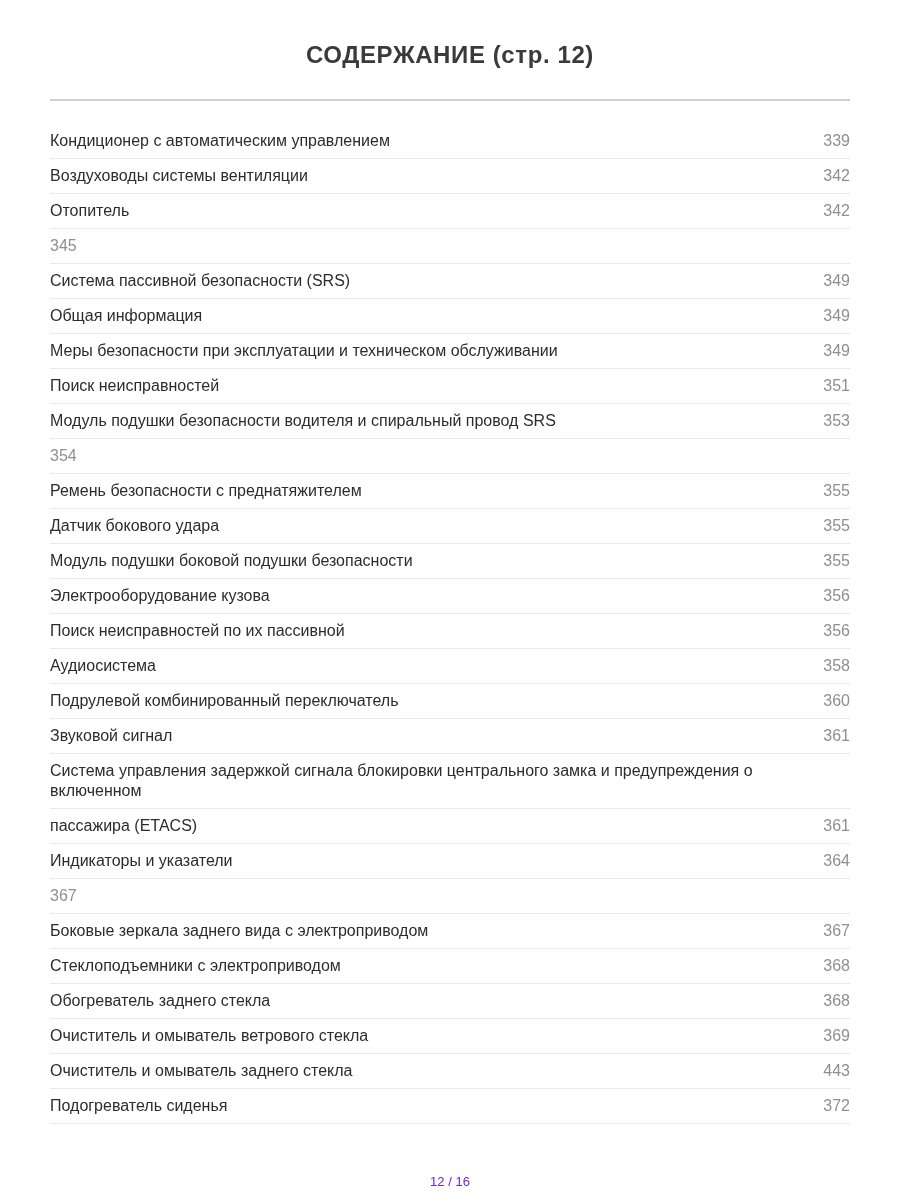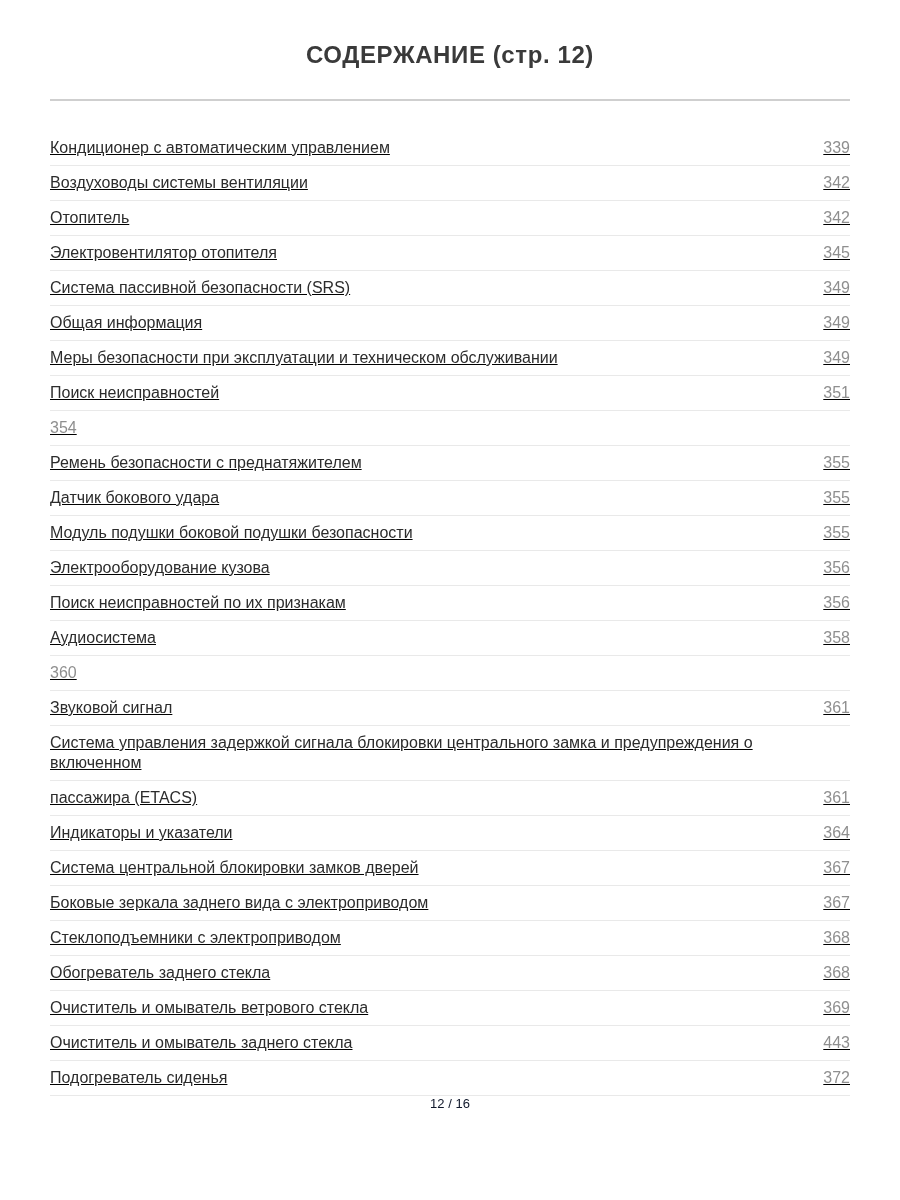--- a/index.html
+++ b/index.html
@@ -23,21 +23,21 @@
     font-weight: 700;
     color: #3a3a3a;
     letter-spacing: 0.6px;
   }
   .title-divider {
     height: 2px;
     background: #cfcfcf;
     margin-top: 29px;
     border: none;
   }
-  .toc-list { margin-top: 30px; text-decoration: underline; }
+  .toc-list { margin-top: 23px; }
   .toc-row {
     display: flex;
     justify-content: space-between;
     align-items: flex-end;
     gap: 18px;
     padding: 7px 0;
     border-bottom: 1px solid #e9e9e9;
     font-size: 16px;
     line-height: 20px;
   }
@@ -45,23 +45,24 @@
     flex: 1 1 auto;
     color: #2c2c2c;
   }
   .toc-page {
     flex: 0 0 auto;
     color: #8f8f8f;
     white-space: nowrap;
     text-align: center;
   }
   .footer {
+    margin-top: 50px;
     text-align: center;
     font-size: 13px;
-    color: #0f172a;
+    color: #6d28d9;
   }
 </style>
 </head>
 <body>
 
 <div class="page">
   <div class="title">СОДЕРЖАНИЕ (стр. 12)</div>
 
   <hr class="title-divider">
 
@@ -72,38 +73,41 @@
       </div>
       <div class="toc-row">
         <span class="toc-label">Воздуховоды системы вентиляции</span>
         <span class="toc-page">342</span>
       </div>
       <div class="toc-row">
         <span class="toc-label">Отопитель</span>
         <span class="toc-page">342</span>
       </div>
       <div class="toc-row">
-        <span class="toc-label">Электровентилятор отопителя</span>
         <span class="toc-page">345</span>
       </div>
       <div class="toc-row">
         <span class="toc-label">Система пассивной безопасности (SRS)</span>
         <span class="toc-page">349</span>
       </div>
       <div class="toc-row">
         <span class="toc-label">Общая информация</span>
         <span class="toc-page">349</span>
       </div>
       <div class="toc-row">
         <span class="toc-label">Меры безопасности при эксплуатации и техническом обслуживании</span>
         <span class="toc-page">349</span>
       </div>
       <div class="toc-row">
         <span class="toc-label">Поиск неисправностей</span>
         <span class="toc-page">351</span>
+      </div>
+      <div class="toc-row">
+        <span class="toc-label">Модуль подушки безопасности водителя и спиральный провод SRS</span>
+        <span class="toc-page">353</span>
       </div>
       <div class="toc-row">
         <span class="toc-page">354</span>
       </div>
       <div class="toc-row">
         <span class="toc-label">Ремень безопасности с преднатяжителем</span>
         <span class="toc-page">355</span>
       </div>
       <div class="toc-row">
         <span class="toc-label">Датчик бокового удара</span>
@@ -111,48 +115,48 @@
       </div>
       <div class="toc-row">
         <span class="toc-label">Модуль подушки боковой подушки безопасности</span>
         <span class="toc-page">355</span>
       </div>
       <div class="toc-row">
         <span class="toc-label">Электрооборудование кузова</span>
         <span class="toc-page">356</span>
       </div>
       <div class="toc-row">
-        <span class="toc-label">Поиск неисправностей по их признакам</span>
+        <span class="toc-label">Поиск неисправностей по их пассивной</span>
         <span class="toc-page">356</span>
       </div>
       <div class="toc-row">
         <span class="toc-label">Аудиосистема</span>
         <span class="toc-page">358</span>
       </div>
       <div class="toc-row">
+        <span class="toc-label">Подрулевой комбинированный переключатель</span>
         <span class="toc-page">360</span>
       </div>
       <div class="toc-row">
         <span class="toc-label">Звуковой сигнал</span>
         <span class="toc-page">361</span>
       </div>
       <div class="toc-row">
         <span class="toc-label">Система управления задержкой сигнала блокировки центрального замка и предупреждения о включенном</span>
         <span class="toc-page"></span>
       </div>
       <div class="toc-row">
         <span class="toc-label">пассажира (ETACS)</span>
         <span class="toc-page">361</span>
       </div>
       <div class="toc-row">
         <span class="toc-label">Индикаторы и указатели</span>
         <span class="toc-page">364</span>
       </div>
       <div class="toc-row">
-        <span class="toc-label">Система центральной блокировки замков дверей</span>
         <span class="toc-page">367</span>
       </div>
       <div class="toc-row">
         <span class="toc-label">Боковые зеркала заднего вида с электроприводом</span>
         <span class="toc-page">367</span>
       </div>
       <div class="toc-row">
         <span class="toc-label">Стеклоподъемники с электроприводом</span>
         <span class="toc-page">368</span>
       </div>

